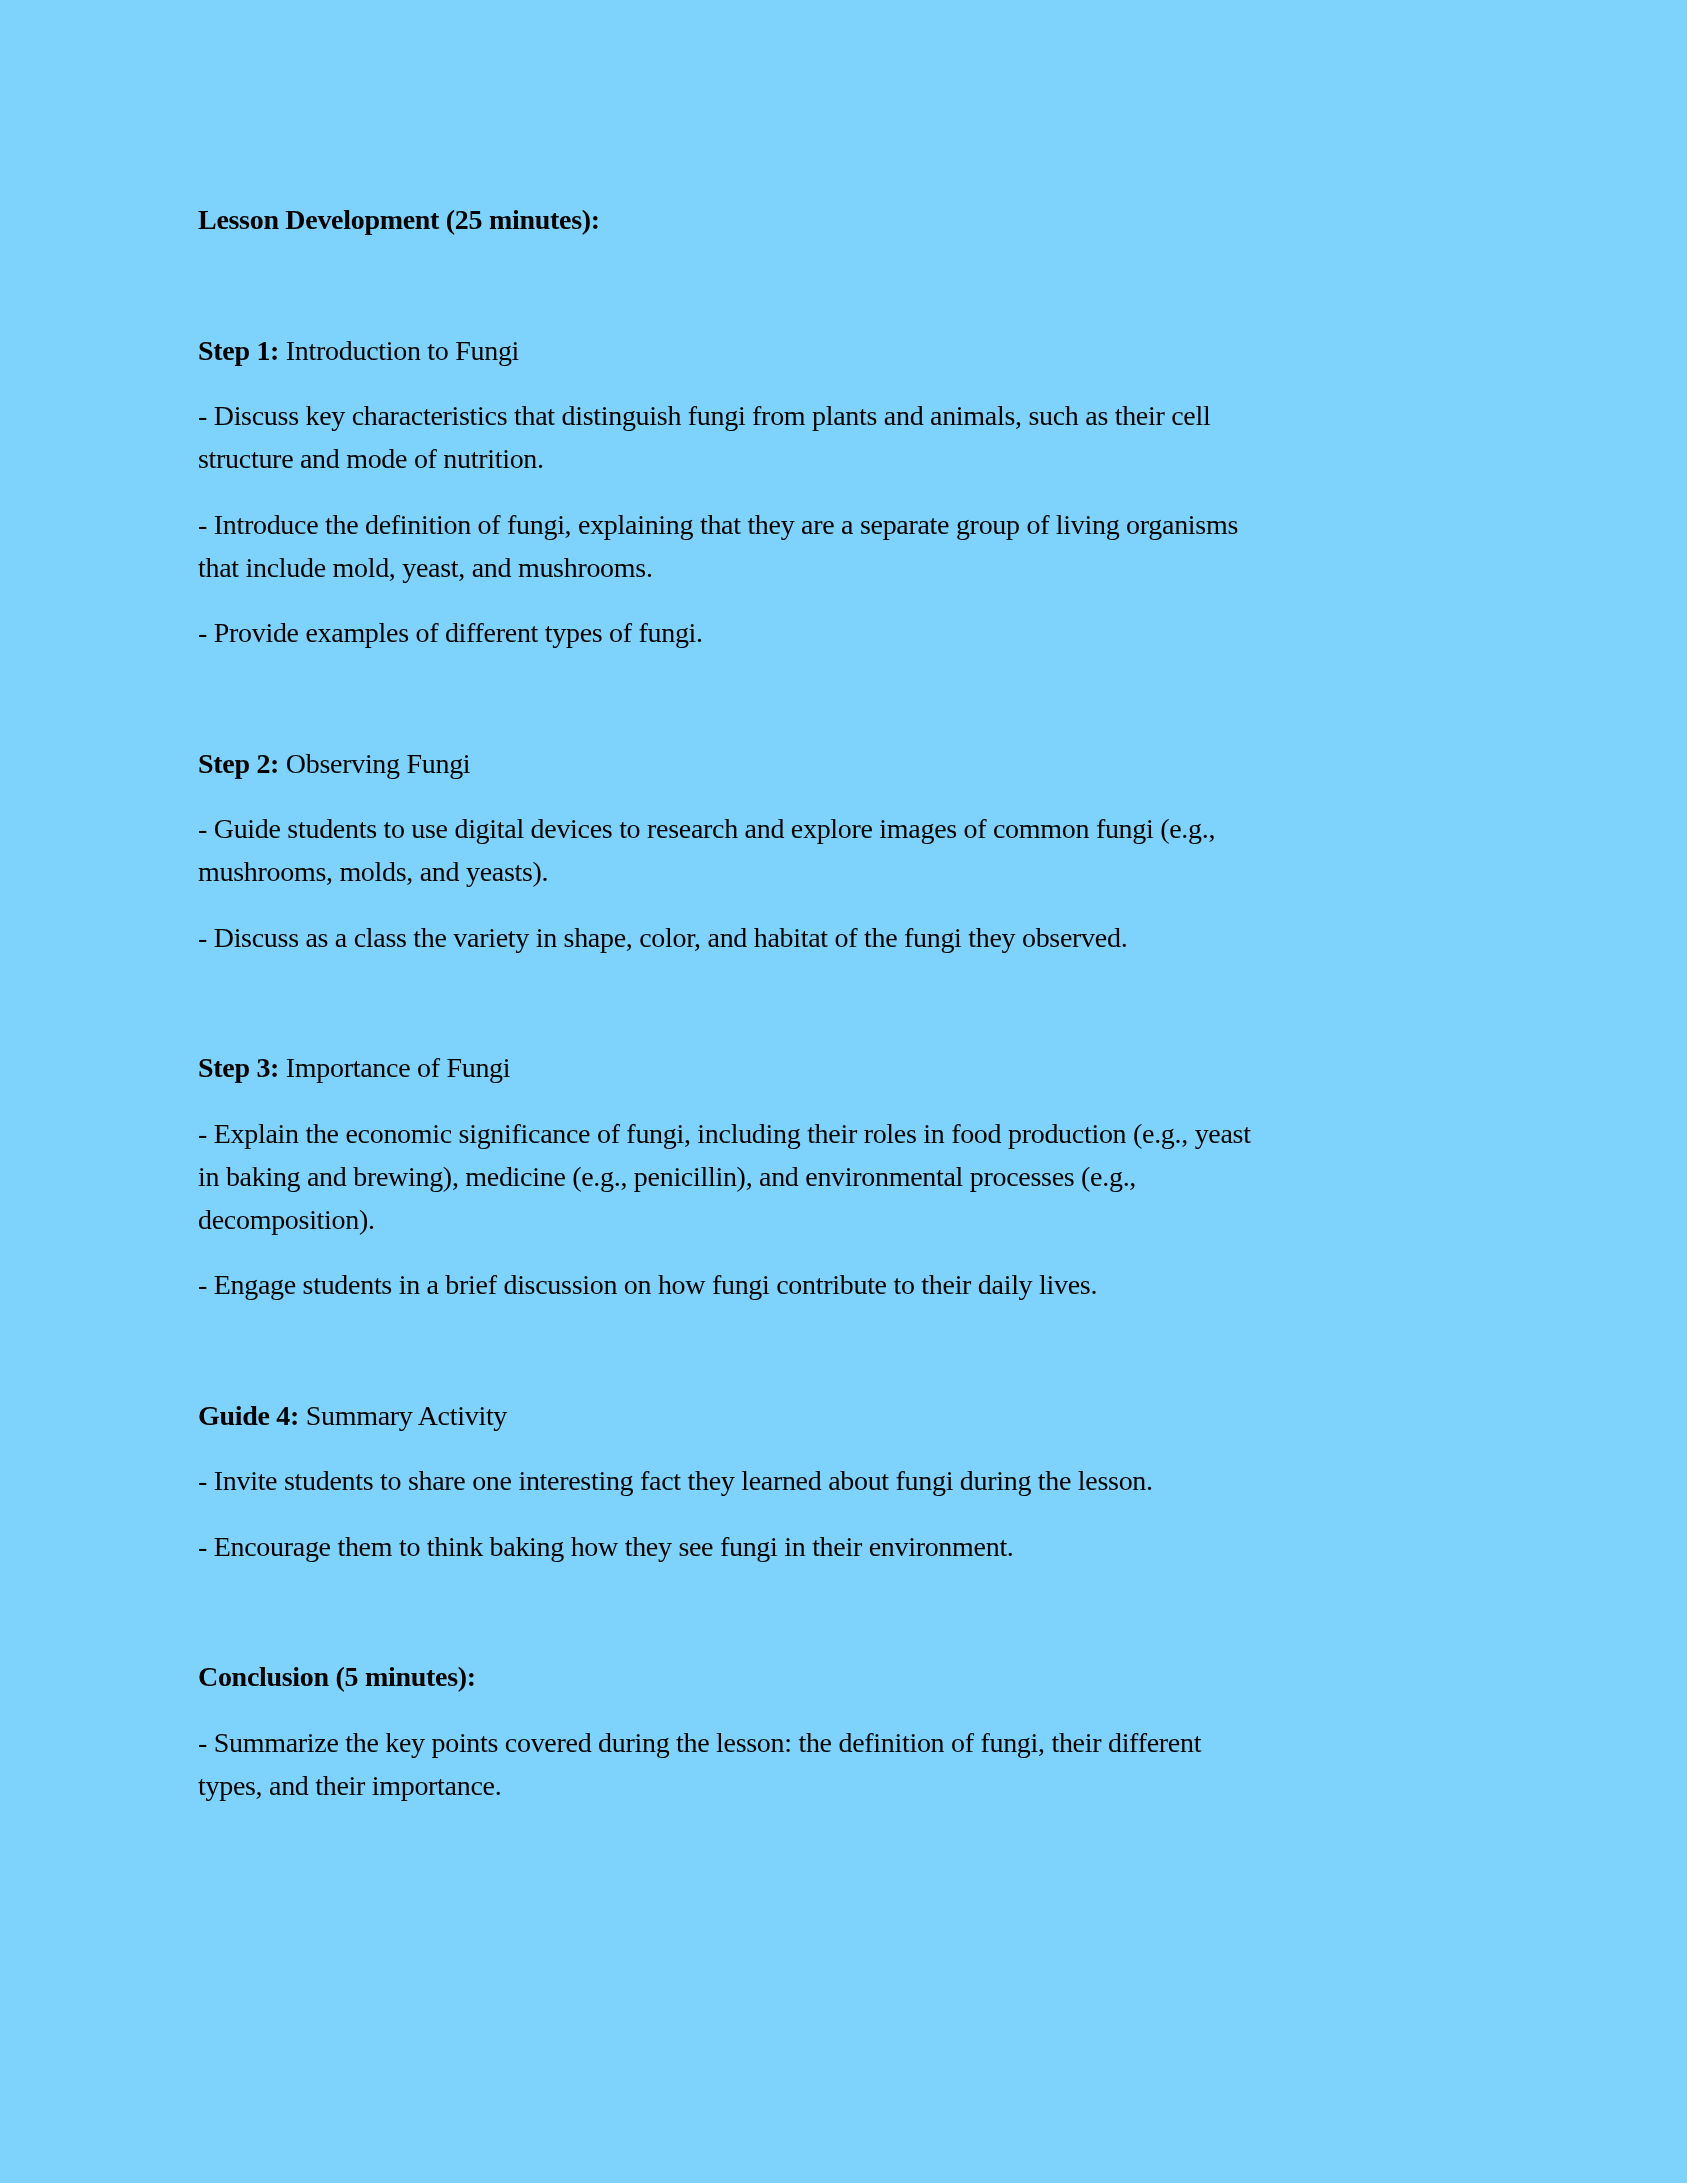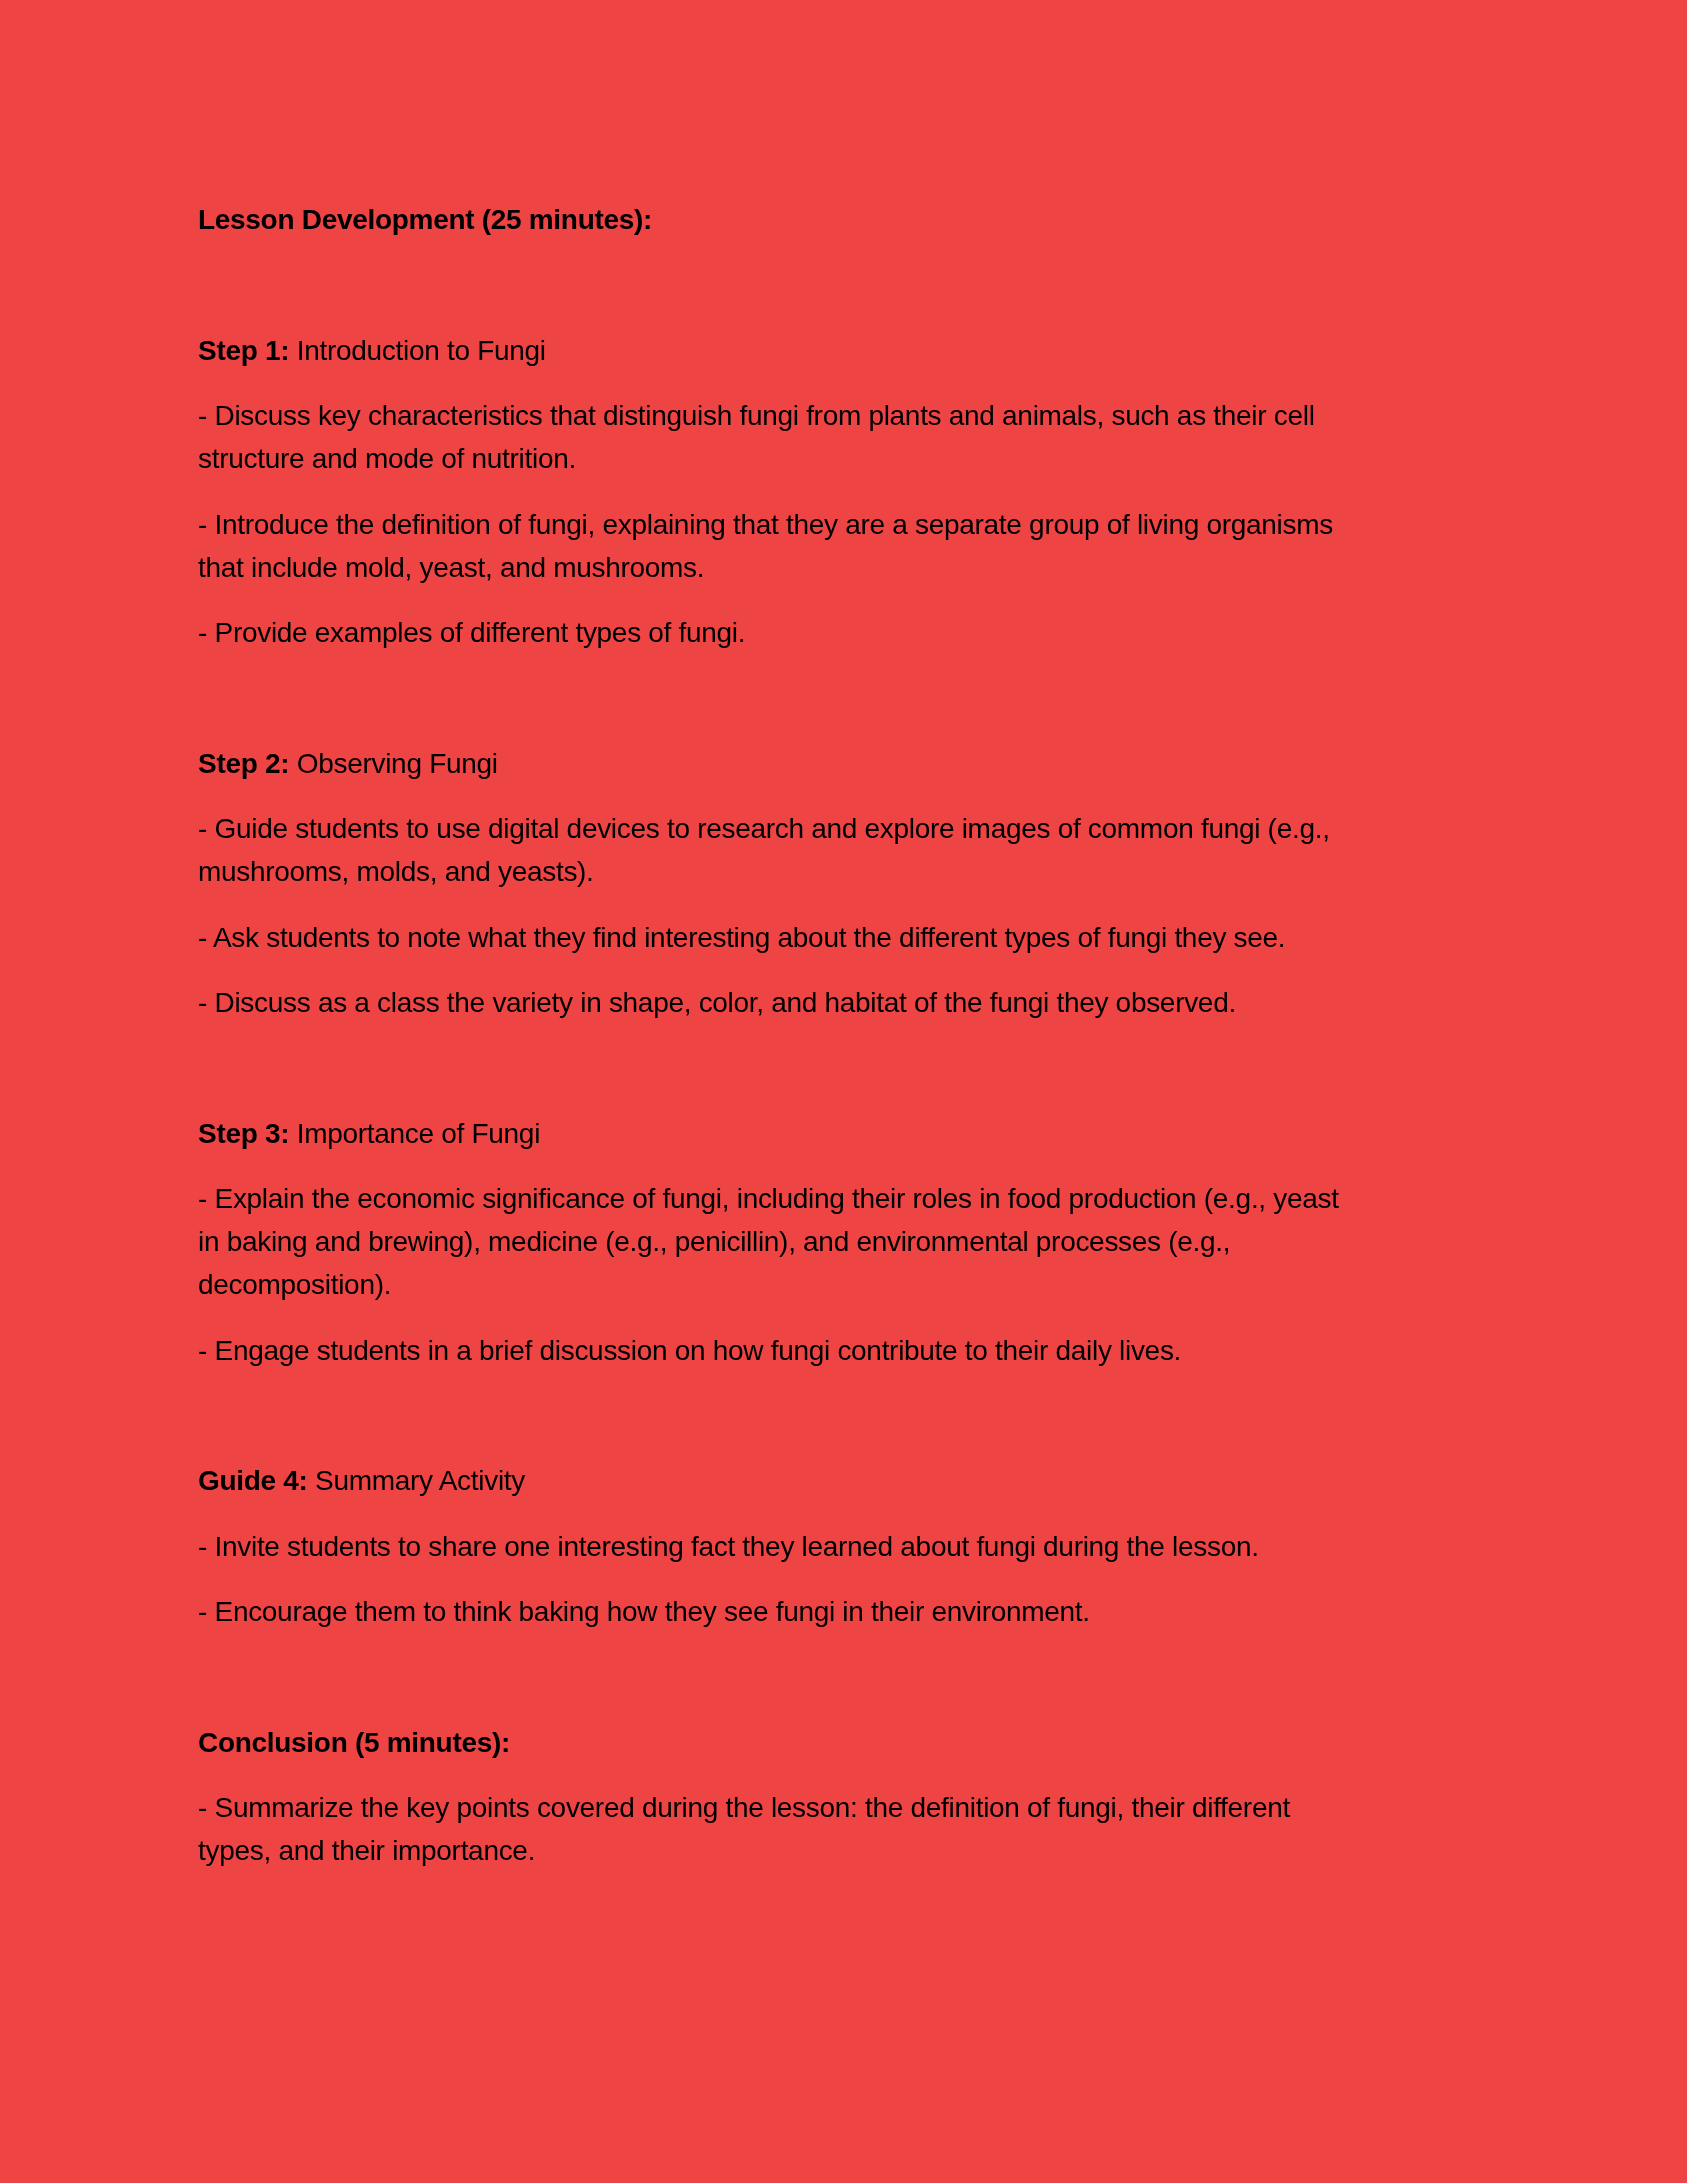--- a/index.html
+++ b/index.html
@@ -36,21 +36,21 @@
   .para .bold, .para strong {
     font-weight: bold;
   }
   .spacer {
     height: 65px;
   }
 </style>
 </head>
 <body>
 
-<div class="page" style="background: #ef4444; color: rgb(0, 0, 0);">
+<div class="page" style="background: #7dd3fc; color: rgb(0, 0, 0); font-family: Liberation Serif, serif;">
   <div class="content">
       <p class="para">
         <span class="line bold">Lesson Development (25 minutes):</span>
       </p>
       <div class="spacer"></div>
       <p class="para">
         <span class="line"><strong>Step 1:</strong><span> Introduction to Fungi</span></span>
       </p>
       <p class="para">
         <span class="line">- Discuss key characteristics that distinguish fungi from plants and animals, such as their cell</span>
@@ -63,23 +63,20 @@
       <p class="para">
         <span class="line">- Provide examples of different types of fungi.</span>
       </p>
       <div class="spacer"></div>
       <p class="para">
         <span class="line"><strong>Step 2:</strong><span> Observing Fungi</span></span>
       </p>
       <p class="para">
         <span class="line">- Guide students to use digital devices to research and explore images of common fungi (e.g.,</span>
         <span class="line">mushrooms, molds, and yeasts).</span>
-      </p>
-      <p class="para">
-        <span class="line">- Ask students to note what they find interesting about the different types of fungi they see.</span>
       </p>
       <p class="para">
         <span class="line">- Discuss as a class the variety in shape, color, and habitat of the fungi they observed.</span>
       </p>
       <div class="spacer"></div>
       <p class="para">
         <span class="line"><strong>Step 3:</strong><span> Importance of Fungi</span></span>
       </p>
       <p class="para">
         <span class="line">- Explain the economic significance of fungi, including their roles in food production (e.g., yeast</span>

